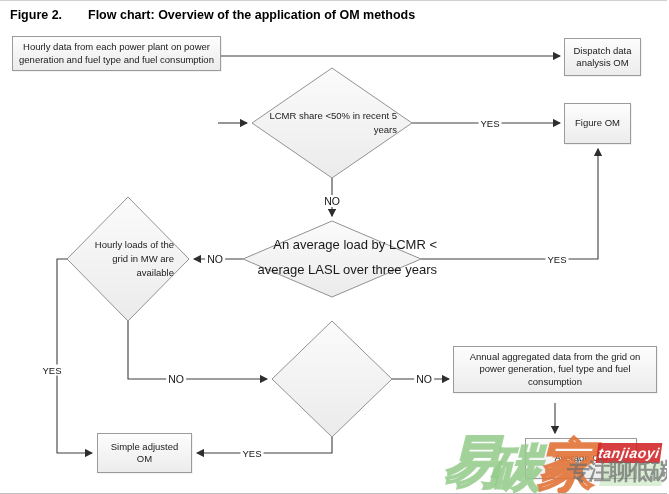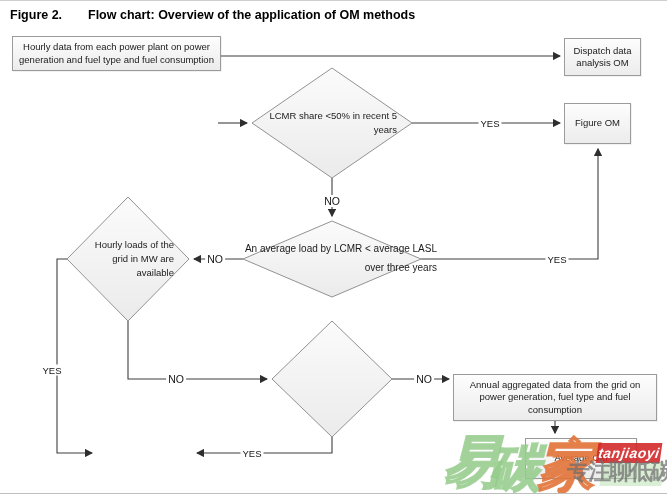--- a/index.html
+++ b/index.html
@@ -14,21 +14,21 @@
     position:absolute;box-sizing:border-box;border:1px solid #9b9b9b;
     background:linear-gradient(180deg,#fdfdfd 0%,#ececec 100%);
     display:flex;align-items:center;justify-content:center;text-align:center;
     font-size:9.5px;line-height:1.3;color:#1a1a1a;padding:2px 4px;
     box-shadow:1px 1px 0 rgba(0,0,0,0.05);
   }
   .dtext{
     position:absolute;transform:translate(-50%,-50%);text-align:right;
     font-size:9.5px;line-height:1.45;color:#1a1a1a;
   }
-  .dtext.small{font-size:10px;line-height:1.9;}
+  .dtext.small{font-size:13px;line-height:1.9;}
   .elabel{
     position:absolute;transform:translate(-50%,-50%);background:#fff;
     font-size:9.5px;font-weight:normal;color:#141414;padding:0 2px;white-space:nowrap;
   }
   svg.wires{position:absolute;left:0;top:0;width:667px;height:492px;}
   
   .wm{position:absolute;pointer-events:none;}
   .wm-char{
     position:absolute;font-weight:bold;font-style:italic;
     color:rgba(205,232,198,0.45);
@@ -93,24 +93,25 @@
     </g>
   </svg>
 
   <div class="box" style="left:12px;top:35px;width:209px;height:35px">Hourly data from each power plant on power generation and fuel type and fuel consumption</div>
 
 
   <div class="box" style="left:564px;top:37px;width:77px;height:38px">Dispatch data analysis OM</div>
 
   <div class="box" style="left:564px;top:102px;width:67px;height:41px">Figure OM</div>
 
-  <div class="box" style="left:453px;top:373px;width:204px;height:47px">Annual aggregated data from the grid on power generation, fuel type and fuel consumption</div>
+  <div class="box" style="left:453px;top:345px;width:204px;height:47px">Annual aggregated data from the grid on power generation, fuel type and fuel consumption</div>
 
   <div class="box" style="left:525px;top:437px;width:112px;height:41px">Average OM</div>
 
+  <div class="box" style="left:97px;top:432px;width:95px;height:40px">Simple adjusted OM</div>
 
   <div class="dtext" style="left:332px;top:122px;width:130px">LCMR share &lt;50% in recent 5 years</div>
 
   <div class="dtext small" style="left:332px;top:257px;width:210px">An average load by LCMR &lt; average LASL over three years</div>
 
   <div class="dtext" style="left:128px;top:258px;width:92px">Hourly loads of the grid in MW are available</div>
 
 
   <div class="elabel" style="left:490px;top:122px">YES</div>
   <div class="elabel" style="left:332px;top:200px;font-size:10.5px">NO</div>

